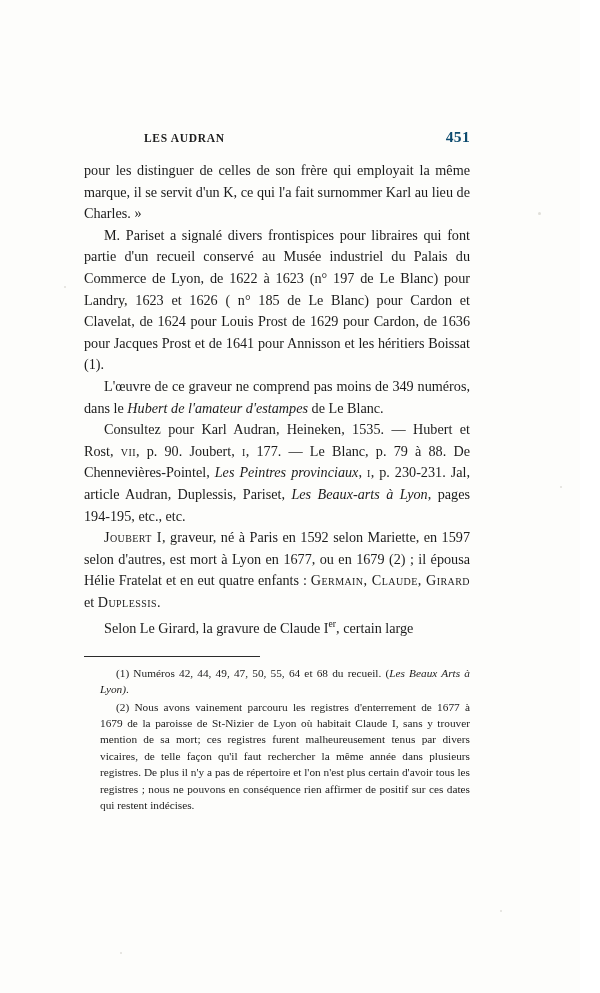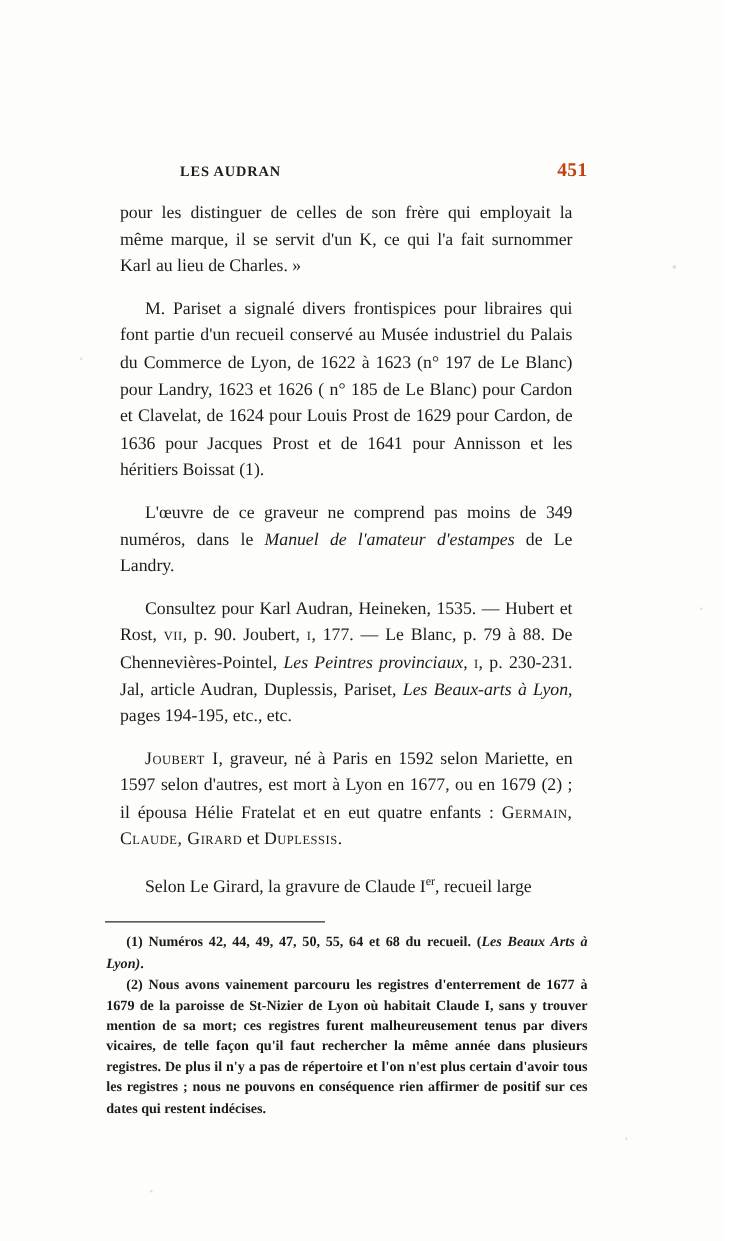--- a/index.html
+++ b/index.html
@@ -40,25 +40,25 @@
     font-family: "Liberation Serif", serif;
     font-variant: small-caps;
     font-size: 11.5px;
     letter-spacing: 0.06em;
     font-weight: bold;
     color: #1d1d1d;
   }
   .folio {
     font-size: 15.5px;
     font-weight: bold;
-    color: #c2410c;
+    color: #0c4a6e;
     letter-spacing: 0.02em;
   }
   p.body-par {
-    margin: 12px;
+    margin: 0;
     font-size: 14.2px;
     line-height: 21.6px;
     text-align: justify;
     text-justify: inter-word;
     color: #1b1b1b;
     hyphens: none;
   }
   p.body-par.indent {
     text-indent: 20px;
   }
@@ -74,23 +74,22 @@
     height: 1px;
     background: #2a2a2a;
   }
   .notes {
     font-size: 11.3px;
     line-height: 16.4px;
     text-align: justify;
     color: #1b1b1b;
   }
   p.note {
-    margin: 0 0 1px 1px;
+    margin: 0 0 1px 16px;
     text-indent: 16px;
-    font-weight: bold;
   }
   .speck {
     position: absolute;
     background: #c9c6bd;
     border-radius: 50%;
     opacity: 0.55;
   }
 </style>
 </head>
 <body>
@@ -106,24 +105,24 @@
   <div class="content">
 
     <div class="header-row">
       <div class="running-head">LES AUDRAN</div>
       <div class="folio">451</div>
     </div>
 
     <div id="body-text">
         <p class="body-par"><span>pour les distinguer de celles de son frère qui employait la même marque, il se servit d'un K, ce qui l'a fait surnommer Karl au lieu de Charles. »</span></p>
         <p class="body-par indent"><span>M. Pariset a signalé divers frontispices pour libraires qui font partie d'un recueil conservé au Musée industriel du Palais du Commerce de Lyon, de 1622 à 1623 (n° 197 de Le Blanc) pour Landry, 1623 et 1626 ( n° 185 de Le Blanc) pour Cardon et Clavelat, de 1624 pour Louis Prost de 1629 pour Cardon, de 1636 pour Jacques Prost et de 1641 pour Annisson et les héritiers Boissat (1).</span></p>
-        <p class="body-par indent"><span>L'œuvre de ce graveur ne comprend pas moins de 349 numéros, dans le </span><span class="italic">Manuel de l'amateur d'estampes</span><span> de Le Landry.</span></p>
+        <p class="body-par indent"><span>L'œuvre de ce graveur ne comprend pas moins de 349 numéros, dans le </span><span class="italic">Hubert de l'amateur d'estampes</span><span> de Le Blanc.</span></p>
         <p class="body-par indent"><span>Consultez pour Karl Audran, Heineken, 1535. — Hubert et Rost, </span><span class="smallcaps">vii</span><span>, p. 90. Joubert, </span><span class="smallcaps">i</span><span>, 177. — Le Blanc, p. 79 à 88. De Chennevières-Pointel, </span><span class="italic">Les Peintres provinciaux</span><span>, </span><span class="smallcaps">i</span><span>, p. 230-231. Jal, article Audran, Duplessis, Pariset, </span><span class="italic">Les Beaux-arts à Lyon</span><span>, pages 194-195, etc., etc.</span></p>
         <p class="body-par indent"><span class="smallcaps">Joubert I</span><span>, graveur, né à Paris en 1592 selon Mariette, en 1597 selon d'autres, est mort à Lyon en 1677, ou en 1679 (2) ; il épousa Hélie Fratelat et en eut quatre enfants : </span><span class="smallcaps">Germain, Claude, Girard</span><span> et </span><span class="smallcaps">Duplessis</span><span>.</span></p>
-        <p class="body-par indent"><span>Selon Le Girard, la gravure de Claude I</span><sup>er</sup><span>, recueil large</span></p>
+        <p class="body-par indent"><span>Selon Le Girard, la gravure de Claude I</span><sup>er</sup><span>, certain large</span></p>
       </div>
 
     <div class="rule"></div>
 
     <div class="notes" id="footnotes">
         <p class="note"><span>(1) Numéros 42, 44, 49, 47, 50, 55, 64 et 68 du recueil. (</span><span class="italic">Les Beaux Arts à Lyon)</span><span>.</span></p>
         <p class="note"><span>(2) Nous avons vainement parcouru les registres d'enterrement de 1677 à 1679 de la paroisse de St-Nizier de Lyon où habitait Claude I, sans y trouver mention de sa mort; ces registres furent malheureusement tenus par divers vicaires, de telle façon qu'il faut rechercher la même année dans plusieurs registres. De plus il n'y a pas de répertoire et l'on n'est plus certain d'avoir tous les registres ; nous ne pouvons en conséquence rien affirmer de positif sur ces dates qui restent indécises.</span></p>
       </div>
 
   </div>

